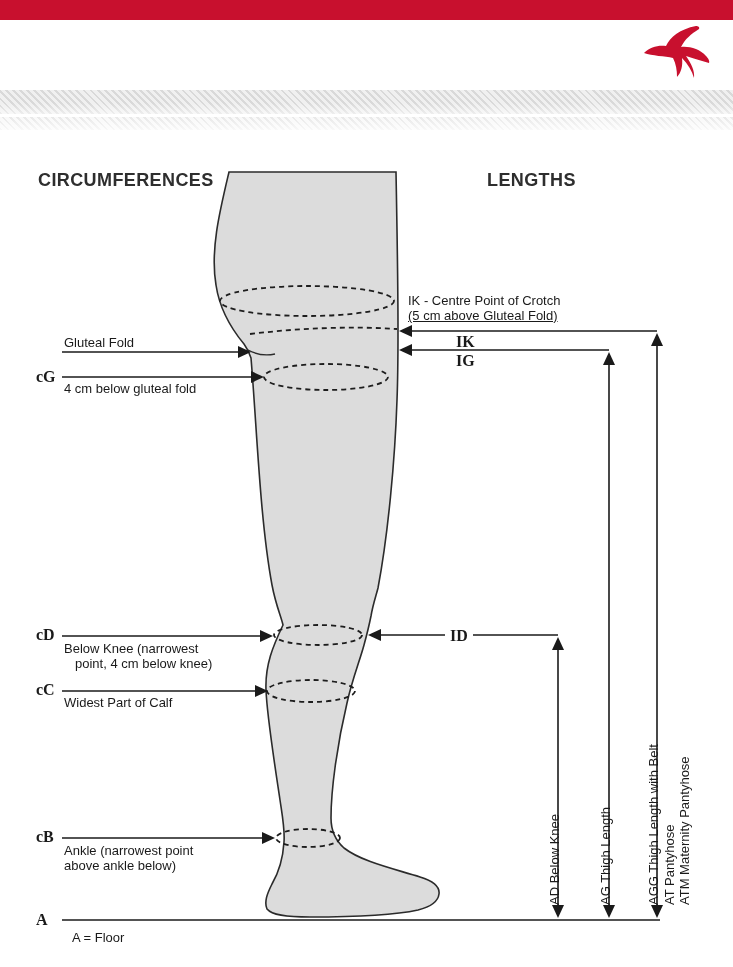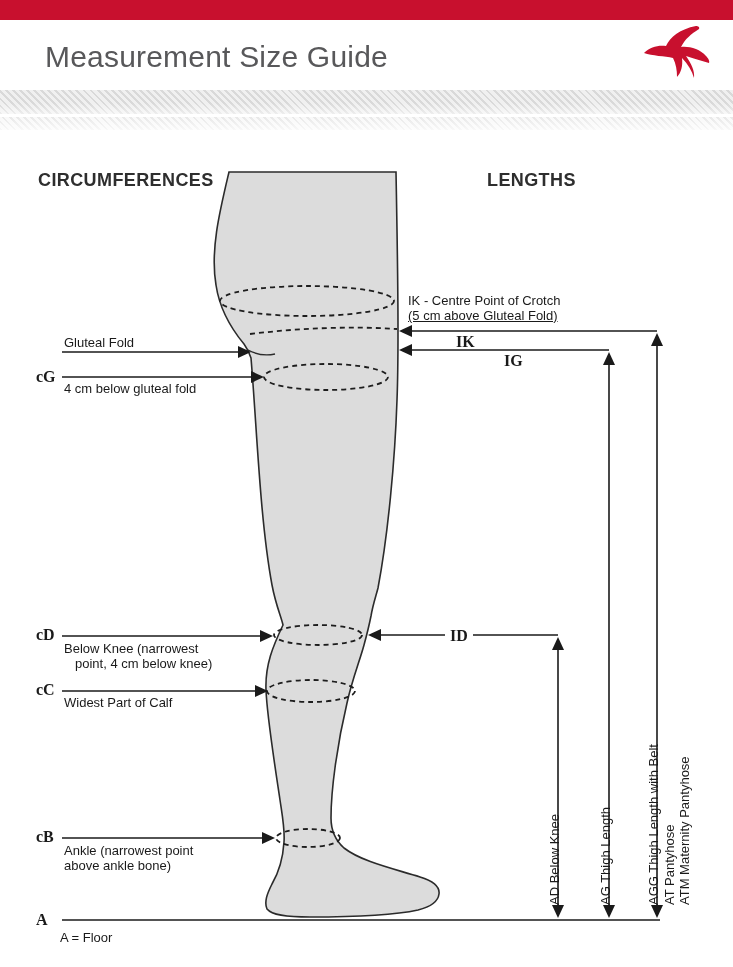--- a/index.html
+++ b/index.html
@@ -44,21 +44,20 @@
   .rot{position:absolute;z-index:2;height:17px;line-height:17px;font-size:13px;color:var(--line-dark);
     white-space:nowrap;transform-origin:0 100%;transform:rotate(-90deg);}
 </style>
 </head>
 <body>
 
 <div class="stage">
 
   <div class="top-bar"></div>
 
-  <div class="page-title">Measurement Size Guide</div>
 
   <svg class="logo" viewBox="0 0 80 56">
     <path d="M 4 28
              C 10 22, 18 20, 26 21
              C 30 12, 40 4, 56 1
              C 58 1, 60 2, 59 4
              C 51 9, 45 14, 41 22
              C 49 21, 60 24, 66 31
              C 68 33, 70 36, 69 38
              C 61 36, 53 33, 46 31
@@ -176,30 +175,30 @@
 
   <div class="code" style="left:36px;top:626px;">cD</div>
   <div class="lbl" style="left:64px;top:641px;">Below Knee (narrowest</div>
   <div class="lbl" style="left:75px;top:656px;text-align:center;">point, 4 cm below knee)</div>
 
   <div class="code" style="left:36px;top:681px;">cC</div>
   <div class="lbl" style="left:64px;top:695px;">Widest Part of Calf</div>
 
   <div class="code" style="left:36px;top:828px;">cB</div>
   <div class="lbl" style="left:64px;top:843px;">Ankle (narrowest point</div>
-  <div class="lbl" style="left:64px;top:858px;">above ankle bone)</div>
+  <div class="lbl" style="left:64px;top:858px;">above ankle below)</div>
 
   <div class="code" style="left:36px;top:911px;">A</div>
-  <div class="lbl" style="left:60px;top:930px;">A = Floor</div>
+  <div class="lbl" style="left:72px;top:930px;">A = Floor</div>
 
   <div class="lbl" style="left:408px;top:293px;">IK - Centre Point of Crotch</div>
   <div class="lbl" style="left:408px;top:308px;text-decoration:underline;">(5 cm above Gluteal Fold)</div>
 
   <div class="code" style="left:456px;top:333px;">IK</div>
-  <div class="code" style="left:456px;top:352px;margin-left:48px;">IG</div>
+  <div class="code" style="left:456px;top:352px;">IG</div>
   <div class="code on-line" style="left:445px;top:627px;">ID</div>
 
   <div class="rot" style="left:563px;top:888px;">AD Below Knee</div>
   <div class="rot" style="left:614px;top:888px;">AG Thigh Length</div>
   <div class="rot" style="left:662px;top:888px;">AGG Thigh Length with Belt</div>
   <div class="rot" style="left:678px;top:888px;">AT Pantyhose</div>
   <div class="rot" style="left:693px;top:888px;">ATM Maternity Pantyhose</div>
 
 </div>
 

